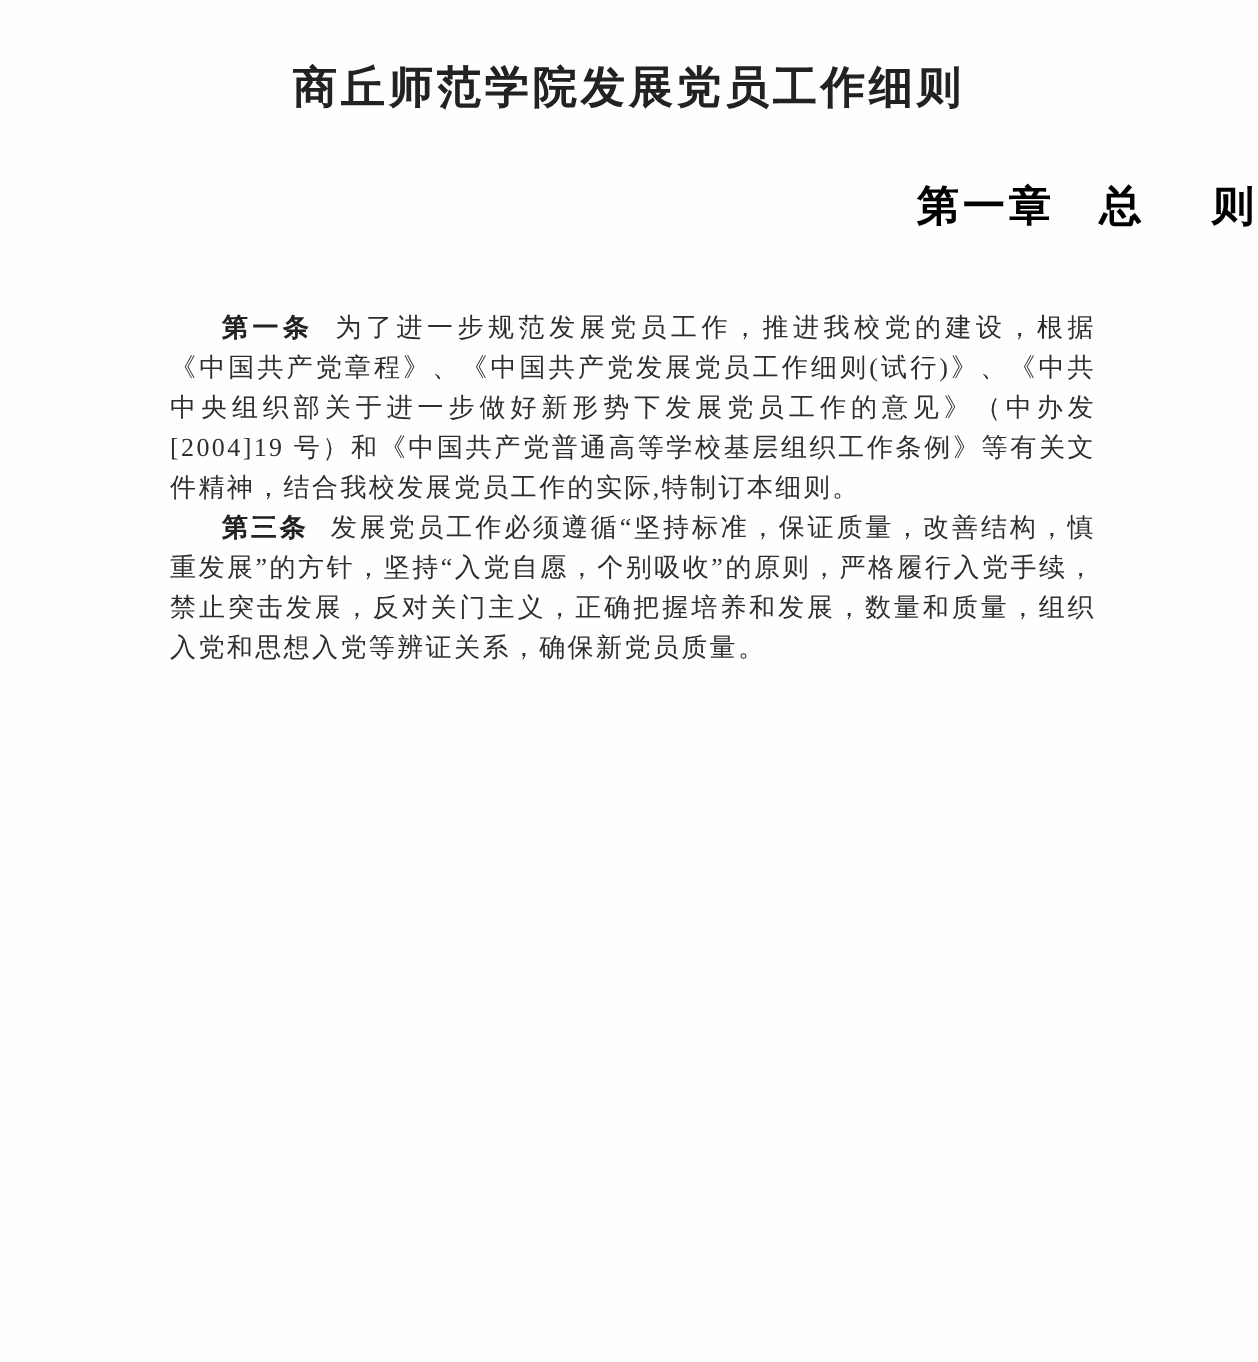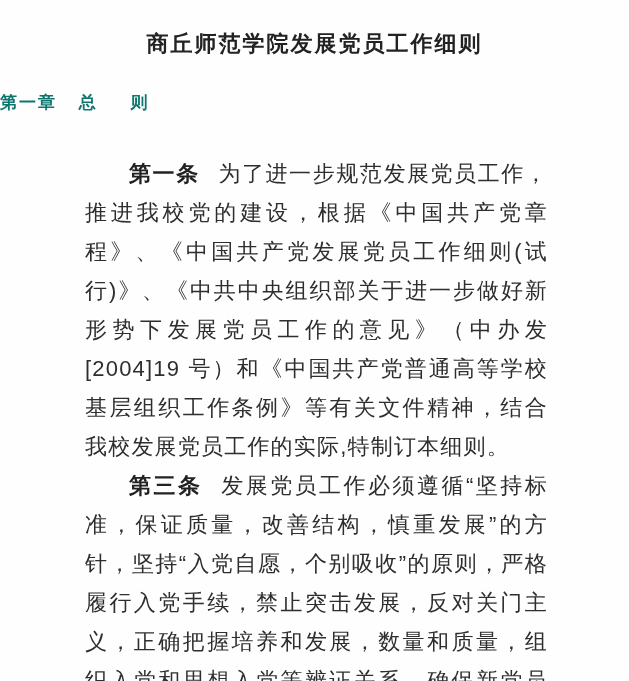--- a/index.html
+++ b/index.html
@@ -6,56 +6,56 @@
     margin: 0;
     padding: 0;
     background: #ffffff;
   }
   .page {
     position: relative;
     width: 629px;
     height: 681px;
     background: #fefefe;
     overflow: hidden;
-    font-family: Liberation Sans, sans-serif;
+    font-family: Liberation Serif, serif;
     color: #2b2b2b;
   }
   .doc-title {
     margin: 0;
     padding-top: 31px;
     text-align: center;
     font-size: 22px;
     font-weight: bold;
     letter-spacing: 2px;
     line-height: 26px;
     color: #222222;
   }
   .chapter-heading {
     margin: 0;
     margin-top: 35px;
-    text-align: left;
-    font-size: 17px;
+    text-align: right;
+    font-size: 21px;
     font-weight: bold;
     letter-spacing: 2px;
     line-height: 22px;
-    color: #0f766e;
+    color: #000000;
   }
   .chapter-heading .chapter-label {
     margin-right: 15px;
   }
   .chapter-heading .chapter-word-1 {
     margin-right: 26px;
   }
   .doc-body {
     margin: 40px 81px 0 85px; 
   }
   p.article {
     margin: 0;
-    font-size: 22px;
-    line-height: 39px;
+    font-size: 13px;
+    line-height: 20px;
     letter-spacing: 1.2px;
     text-align: justify;
     text-indent: 2em;
     color: #2e2e2e;
   }
   p.article .article-number {
     font-weight: bold;
     margin-right: 0.85em;
     color: #222222;
   }

